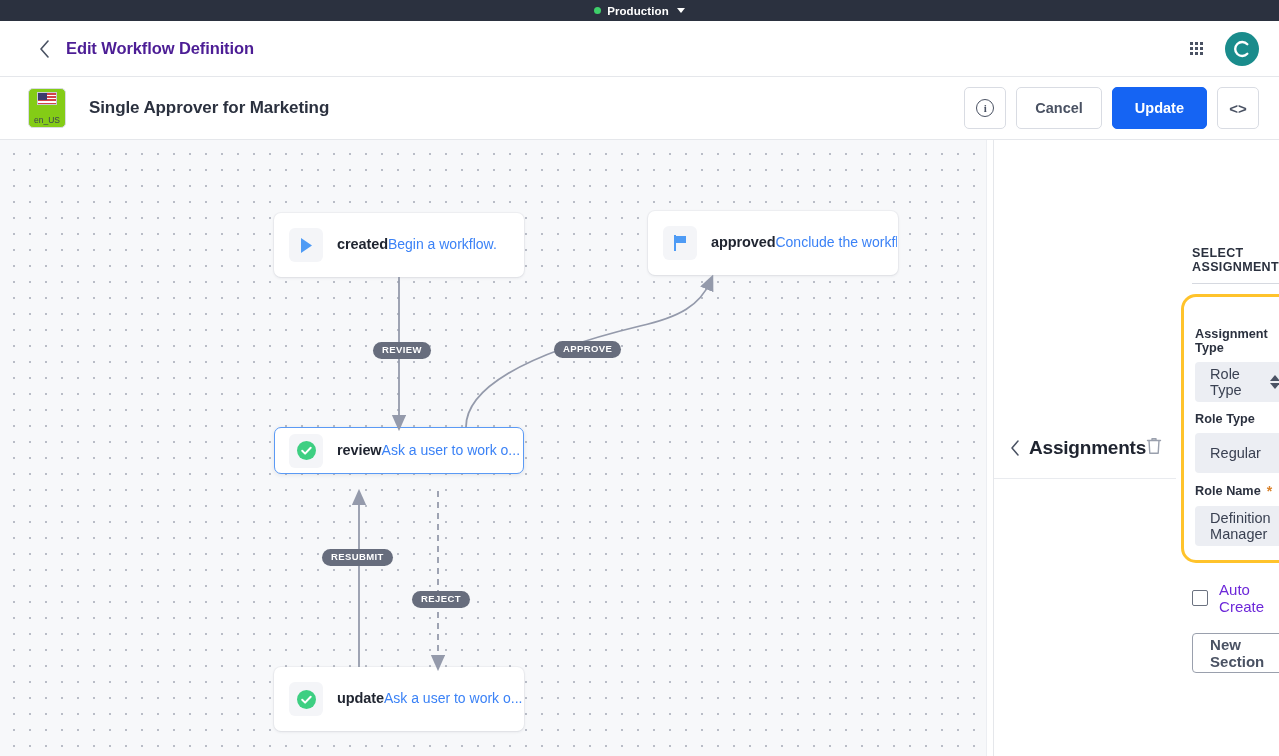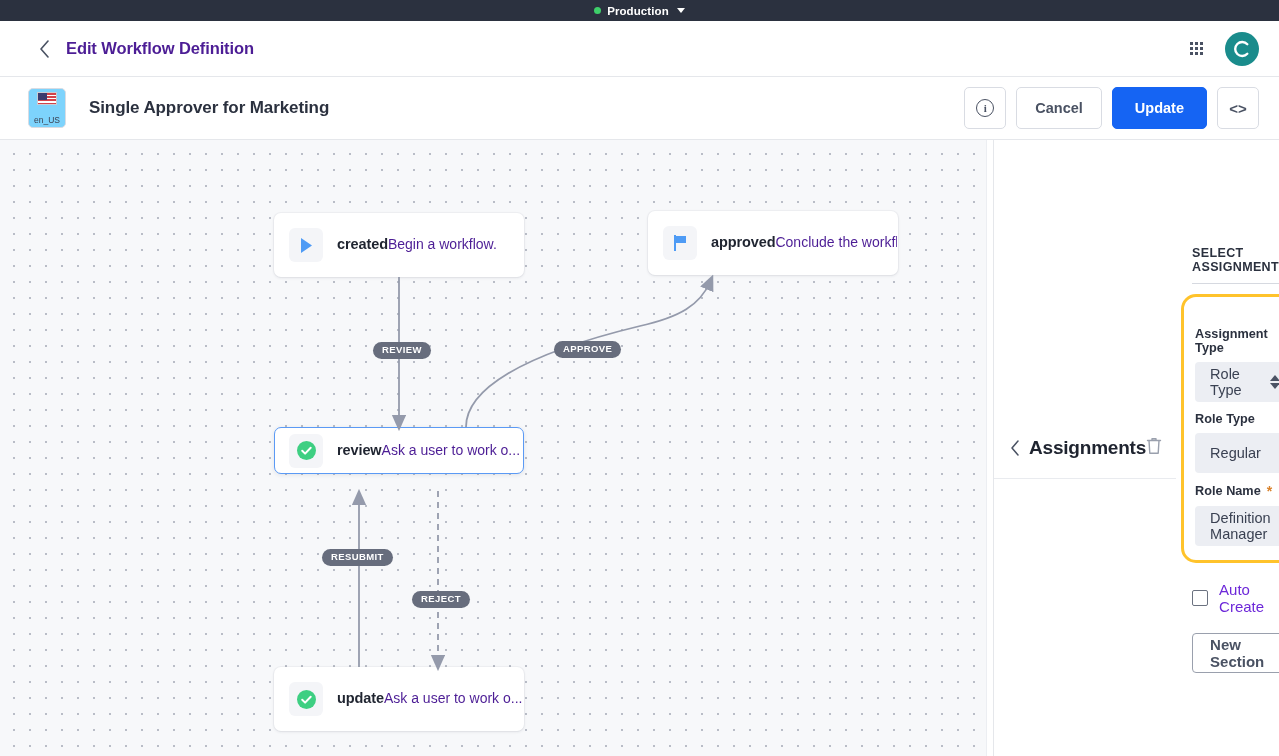--- a/index.html
+++ b/index.html
@@ -76,21 +76,21 @@
     background: #ffffff;
     border-bottom: 1px solid #e5e7eb;
     display: flex; align-items: center;
     padding: 0 20px 0 28px;
   }
   .locale-chip {
     width: 38px; height: 40px;
     border: 1px solid #d9dce3; border-radius: 5px;
     display: flex; flex-direction: column;
     align-items: center; justify-content: center;
-    cursor: pointer; background: #7dd3fc;
+    cursor: pointer; background: #84cc16;
     gap: 11px;
   }
   .flag {
     width: 20px; height: 13px;
     position: relative; overflow: hidden;
     border: 0.5px solid #c9ccd4;
     background: #ffffff;
   }
   .flag .stripes {
     position: absolute; inset: 0;
@@ -174,21 +174,21 @@
     background: #f4f5f8;
     display: flex; align-items: center; justify-content: center;
     flex: 0 0 auto; margin-right: 14px;
   }
   .node-text { min-width: 0; }
   .node-title {
     font-size: 14.5px; font-weight: bold; color: #1f2430;
     line-height: 1.35; letter-spacing: -0.1px;
   }
   .node-desc {
-    font-size: 14px; color: #4c1d95; line-height: 1.4;
+    font-size: 14px; color: #3b82f6; line-height: 1.4;
     white-space: nowrap; overflow: hidden;
   }
 
   .edge-label {
     position: absolute;
     background: #676d7d;
     color: #ffffff;
     font-size: 9.5px; font-weight: bold;
     letter-spacing: .4px;
     border-radius: 9px;

